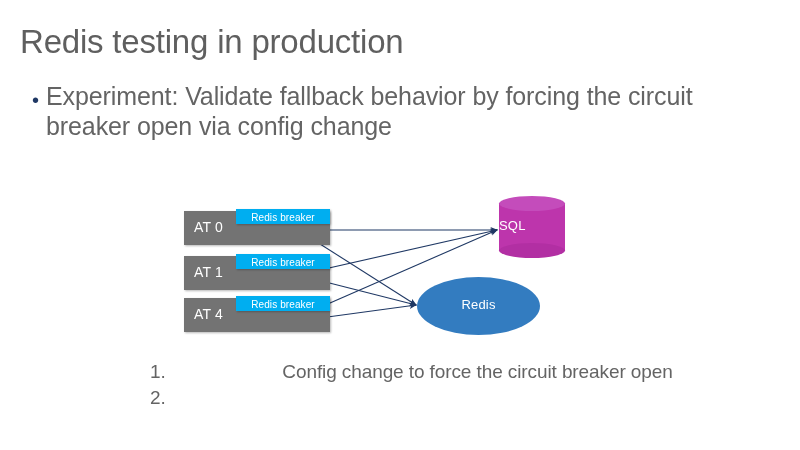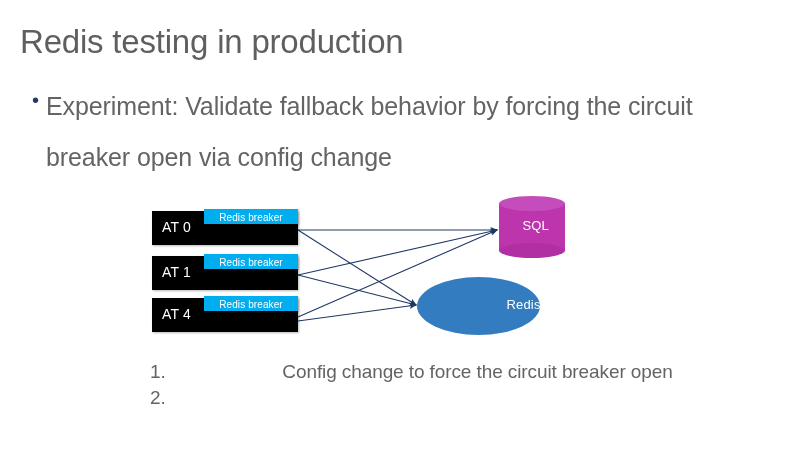--- a/index.html
+++ b/index.html
@@ -48,21 +48,21 @@
     color: #1f3864;
     font-size: 20px;
     line-height: 38px;
     text-align: left;
     padding-left: 4px;
     box-sizing: border-box;
   }
   #bullet-text {
     flex: 1 1 auto;
     font-size: 25px;
-    line-height: 51px;
+    line-height: 30px;
     font-weight: 300;
     color: #646464;
     letter-spacing: -0.1px;
   }
 
   
   #diagram {
     position: absolute;
     left: 0;
     top: 185px;
@@ -74,22 +74,23 @@
     left: 0;
     top: 0;
     width: 800px;
     height: 165px;
   }
 
   .at-node {
     position: absolute;
     width: 146px;
     height: 34px;
-    background: #000000;
+    background: #737373;
     box-shadow: 1px 1px 2px rgba(0,0,0,0.28);
+    margin-left: 32px;
   }
   .at-label {
     position: absolute;
     left: 10px;
     top: 8px;
     font-size: 14px;
     color: #ffffff;
     font-weight: 400;
     letter-spacing: 0.2px;
   }
@@ -147,21 +148,21 @@
     width: 66px;
     height: 15px;
     border-radius: 50%;
     background: #b22fa3;
   }
   #sql-text {
     position: absolute;
     left: 0;
     top: 22px;
     width: 50px;
-    text-align: right;
+    text-align: left;
     font-size: 13px;
     color: #ffffff;
     letter-spacing: 0.2px;
   }
 
   
   #redis-node {
     position: absolute;
     left: 417px;
     top: 92px;
@@ -172,21 +173,20 @@
   }
   #redis-text {
     position: absolute;
     left: 0;
     top: 20px;
     width: 123px;
     text-align: center;
     font-size: 13px;
     color: #ffffff;
     letter-spacing: 0.2px;
-    padding-left: 45px;
   }
 
   
   #steps-list {
     position: absolute;
     left: 150px;
     top: 361px;
     width: 620px;
   }
   .step-row {

